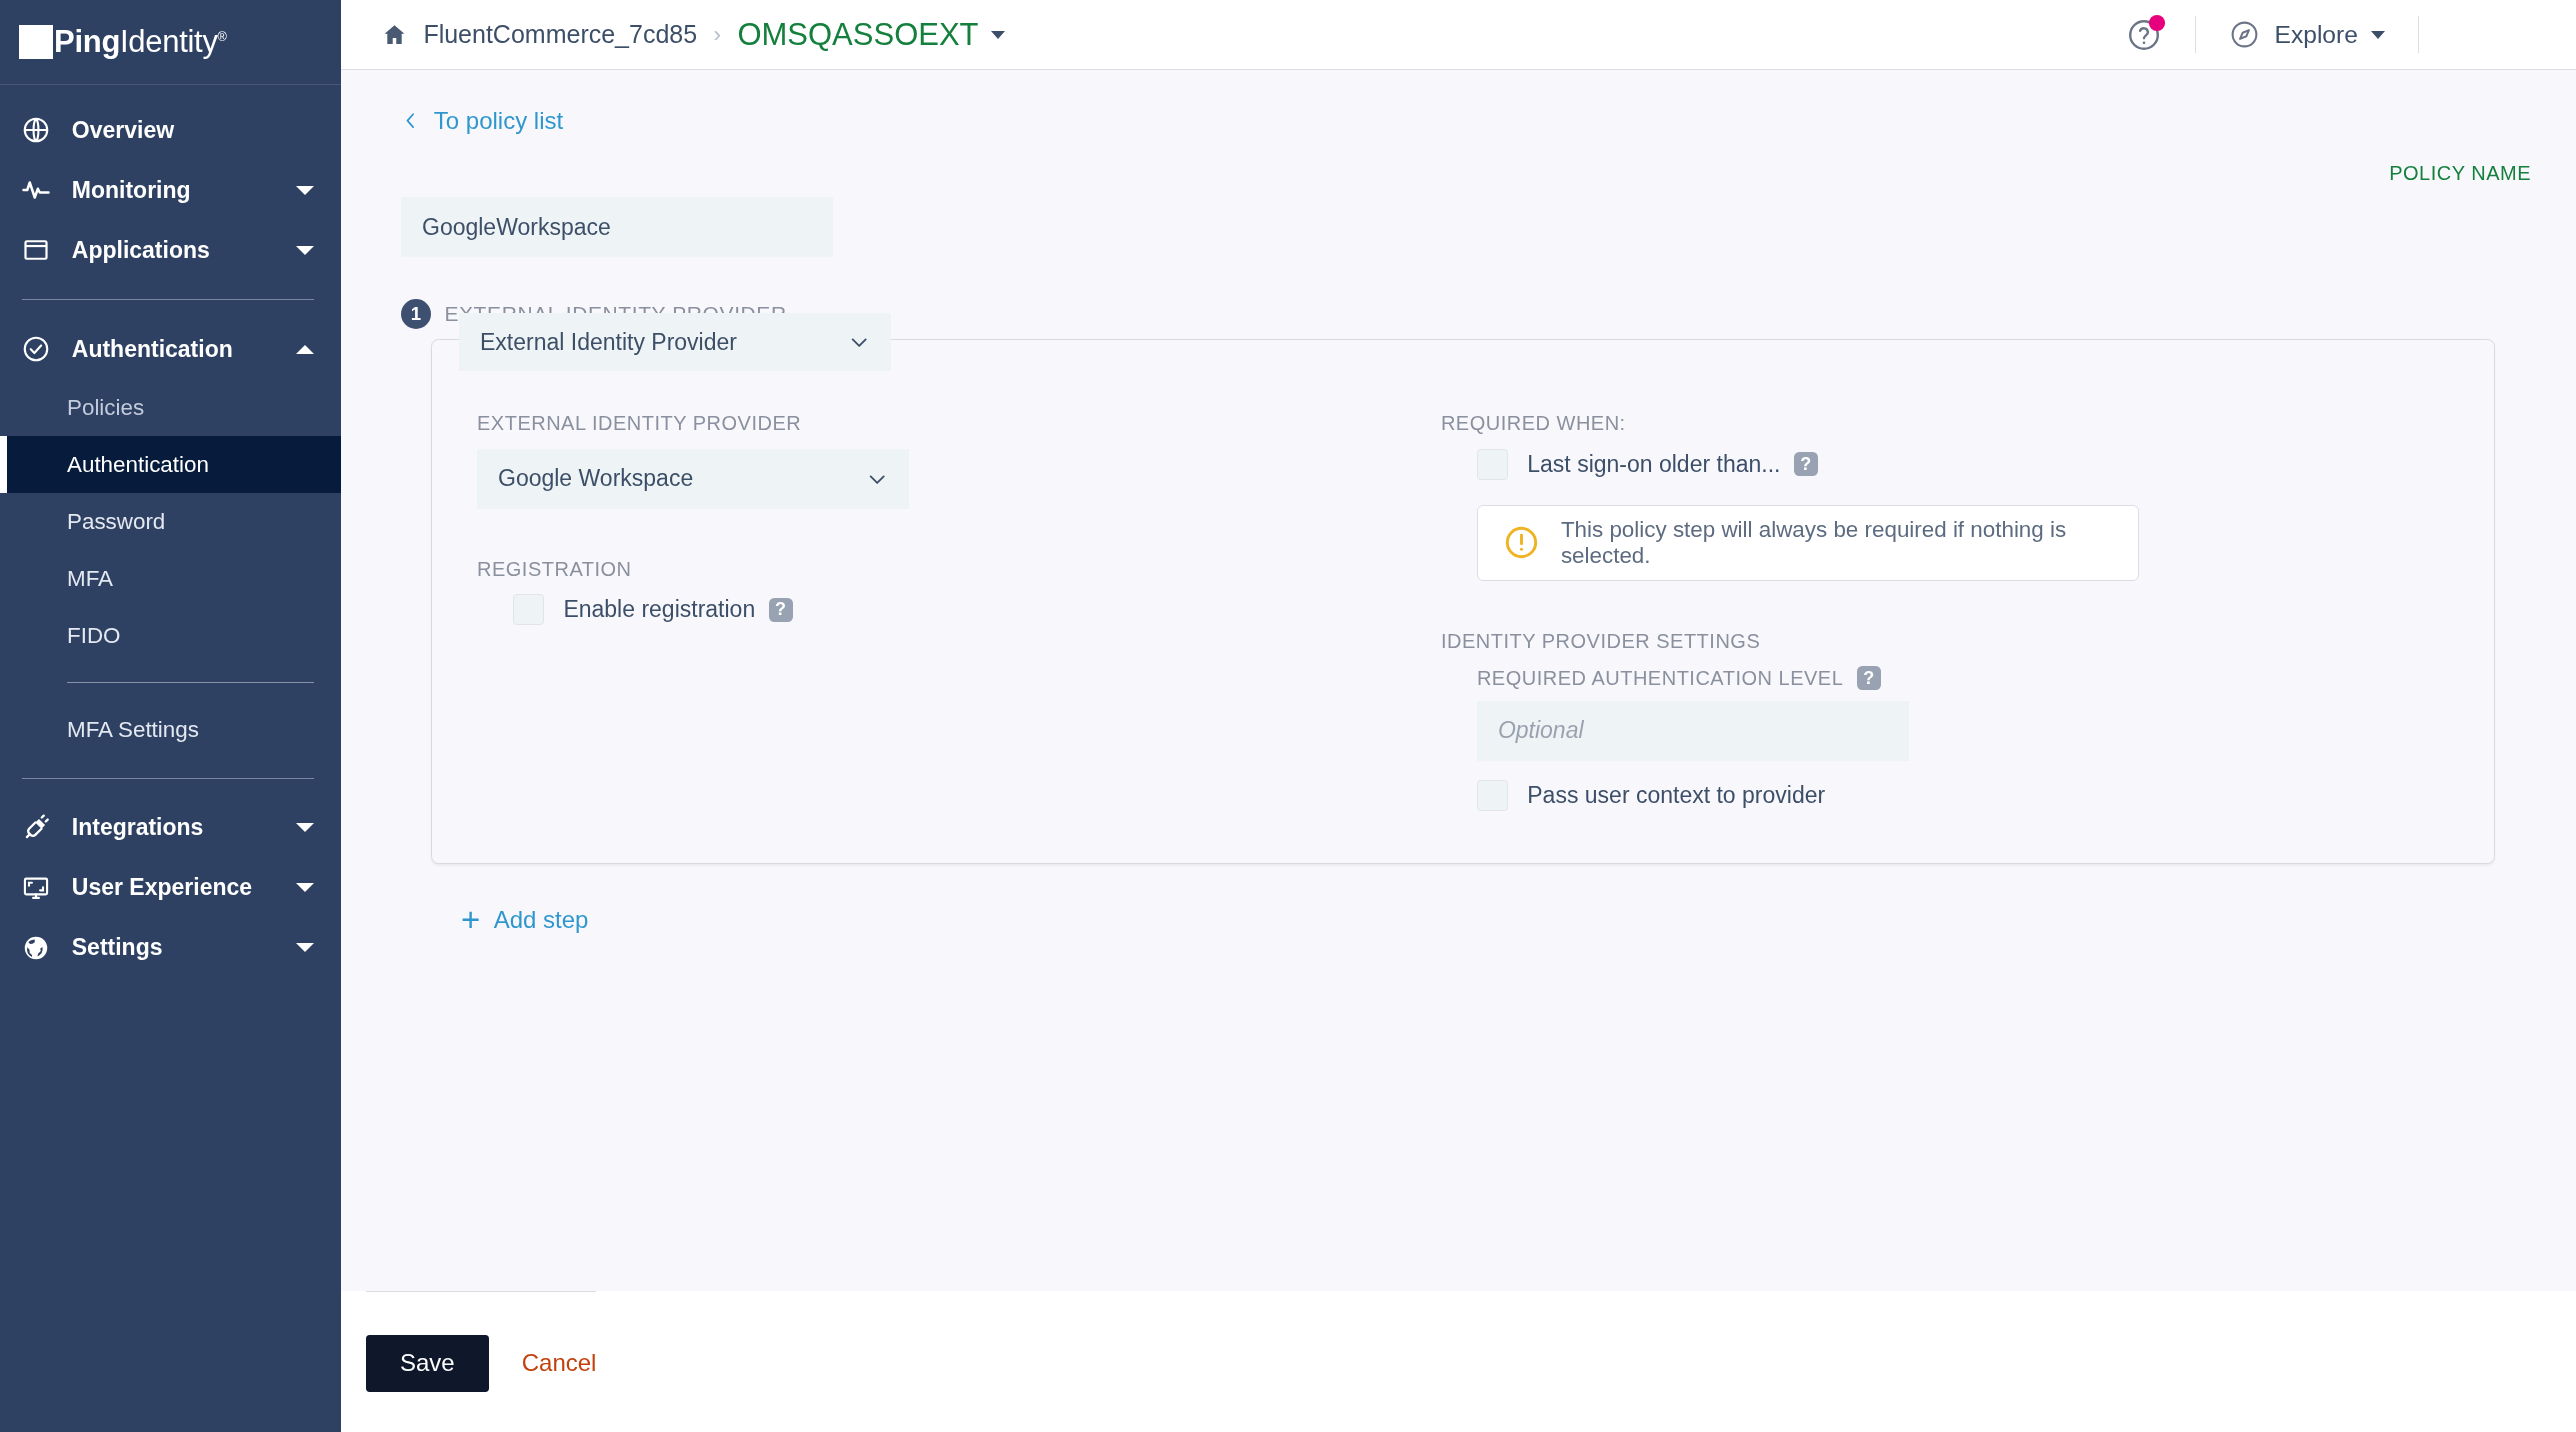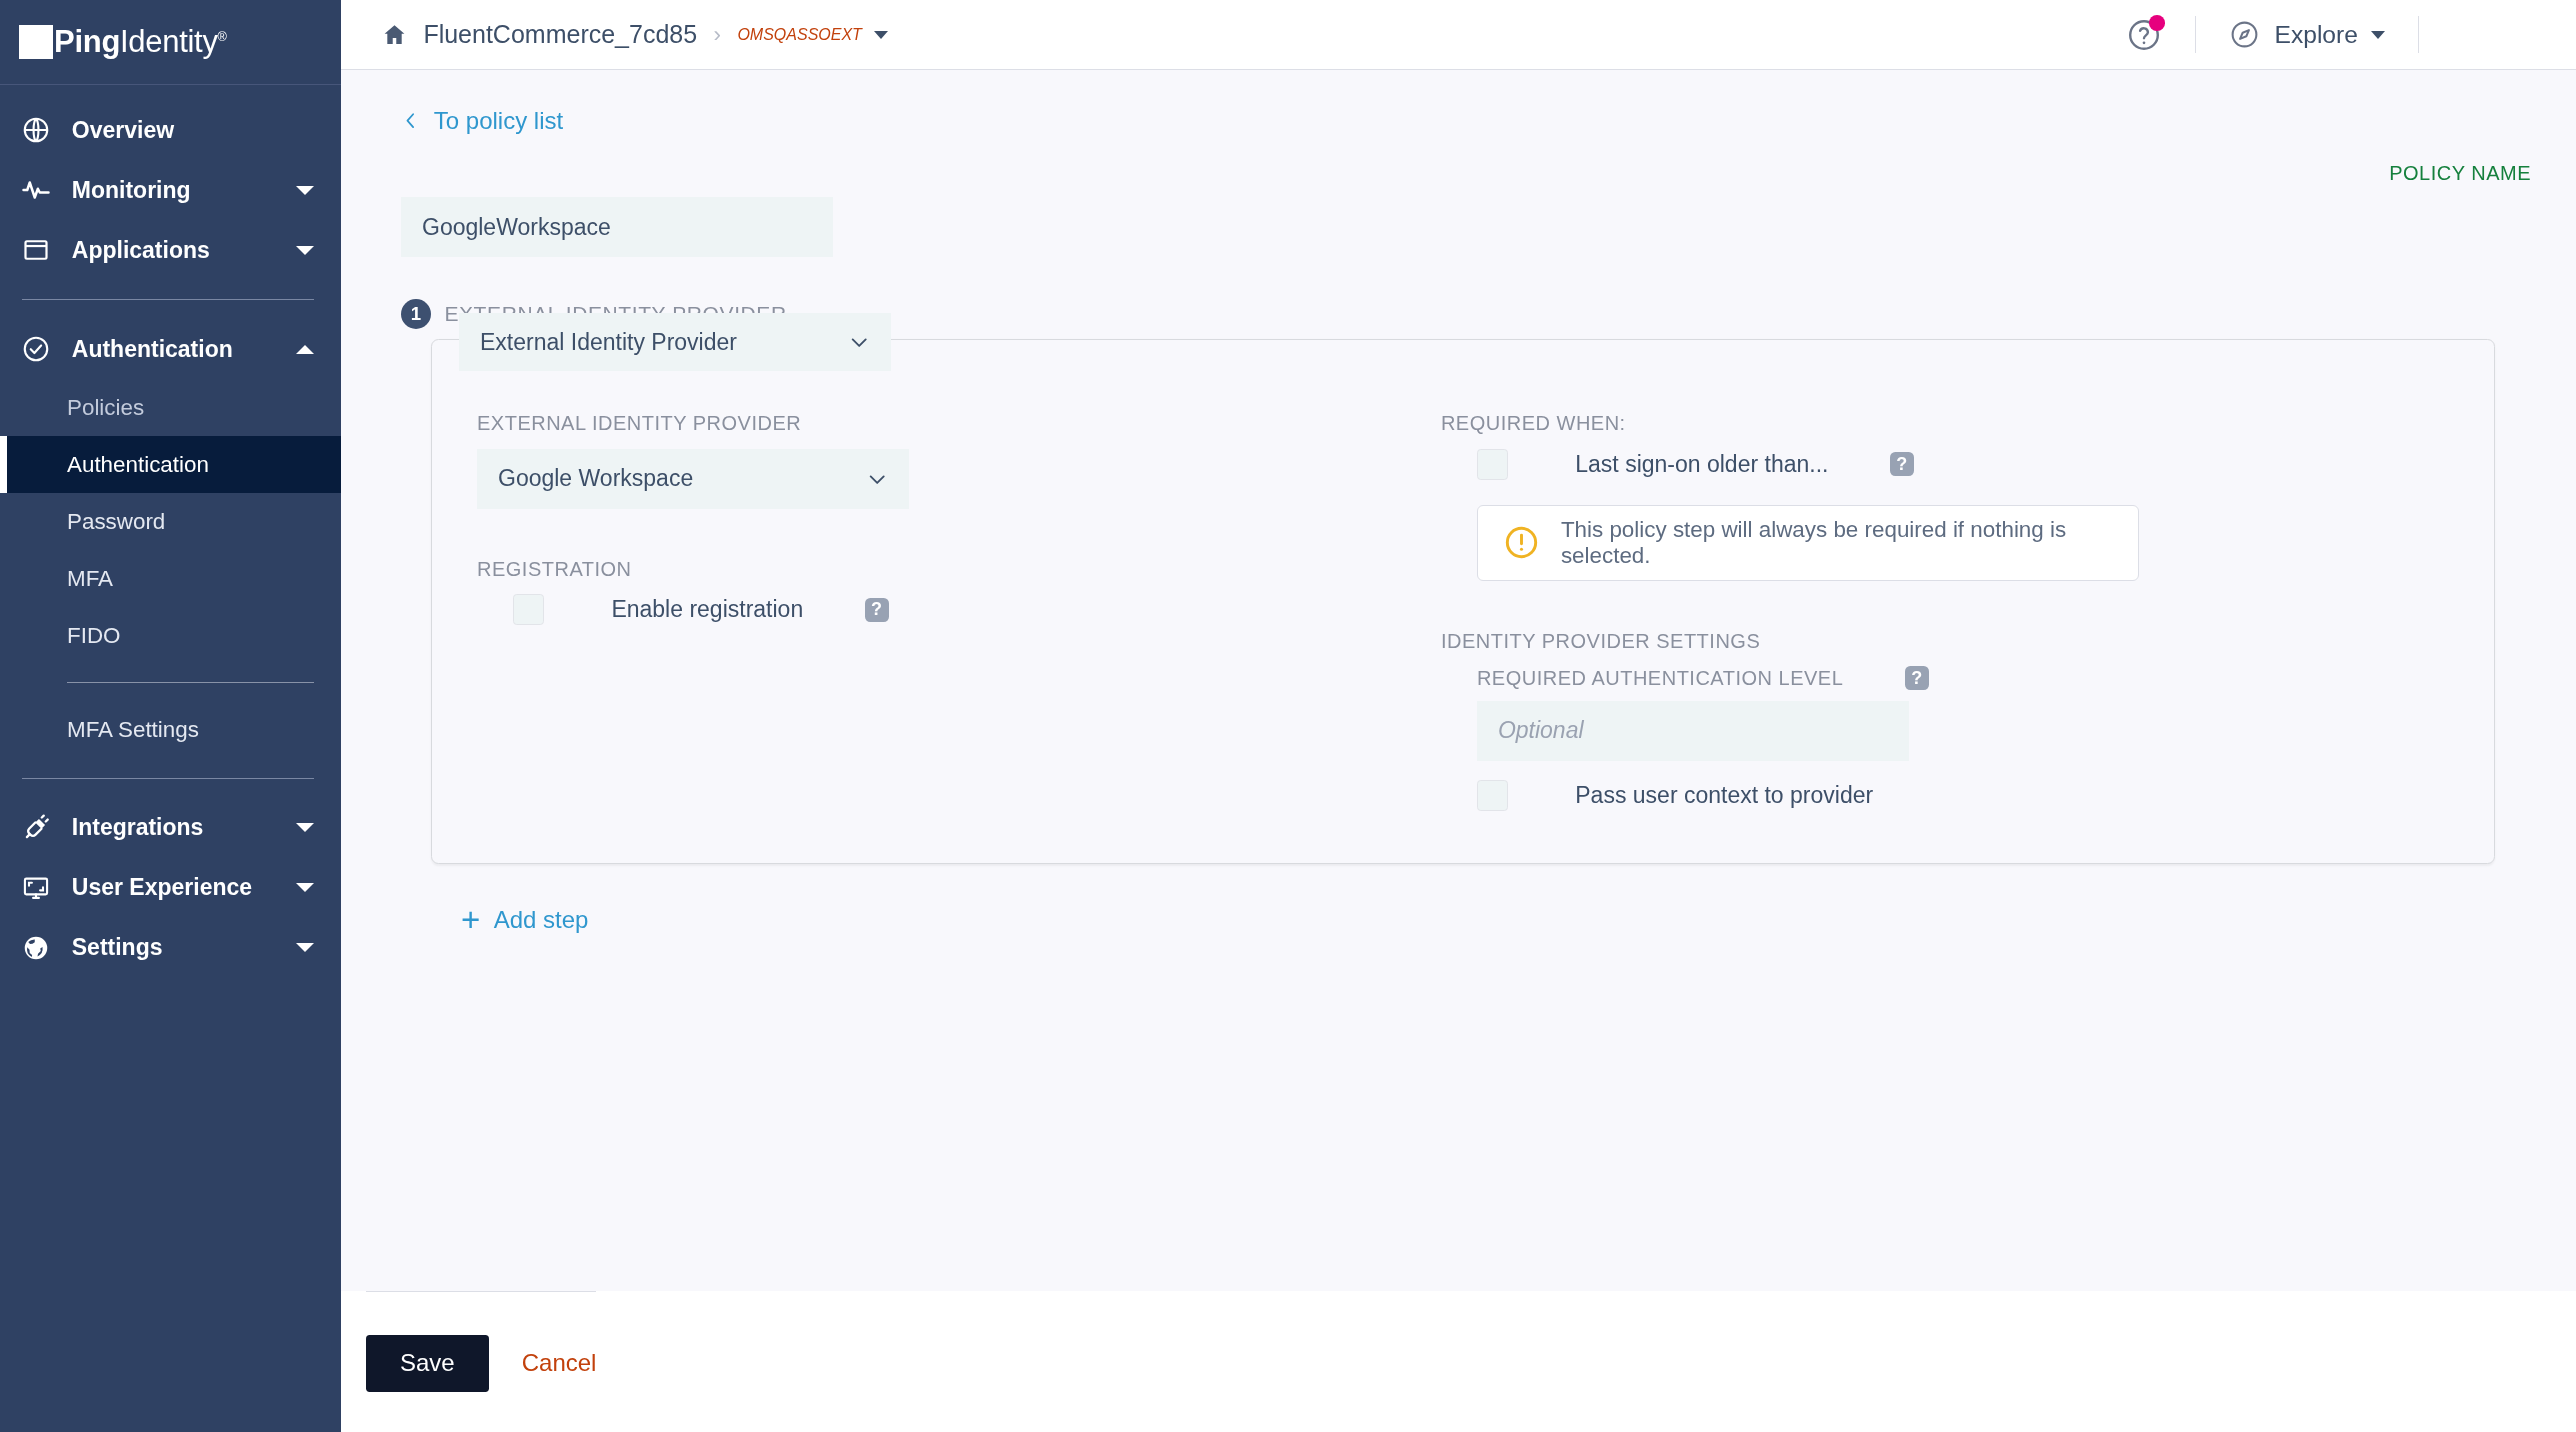--- a/index.html
+++ b/index.html
@@ -119,21 +119,21 @@
     font-size: 25px; color: #3d4f68;
     cursor: pointer;
   }
   .crumb .home { margin-right: 16.4px; display:flex; }
   .crumb-sep {
     color: #b7bcc8; font-size: 22.4px;
     margin: 0 16.4px;
   }
   .crumb-dd {
     display: flex; align-items: center;
-    font-size: 16px; color: #c2410c; cursor: pointer; font-style: italic;
+    font-size: 31px; color: #15803d; cursor: pointer;
   }
   .crumb-dd .c {
     width: 0; height: 0;
     border-left: 7.5px solid transparent;
     border-right: 7.5px solid transparent;
     border-top: 8.2px solid #3d4f68;
     margin-left: 12px;
   }
   .topbar-right {
     margin-left: auto;
@@ -254,21 +254,20 @@
     padding: 0 21px;
     color: #3d4f68; font-size: 23px;
     cursor: pointer;
   }
   .select-box .sp { margin-left: auto; display: flex; }
   .select-box.ph .val { color: #9aa2b1; font-style: italic; }
 
   .chk-row {
     display: flex; align-items: center;
     margin-top: 6px;
-    gap: 48px;
   }
   .chk {
     width: 31px; height: 31px;
     background: #eef4f5;
     border: 1.5px solid #e2e4e9;
     border-radius: 3.7px;
     flex: 0 0 31px;
     cursor: pointer;
   }
   .chk-label {

